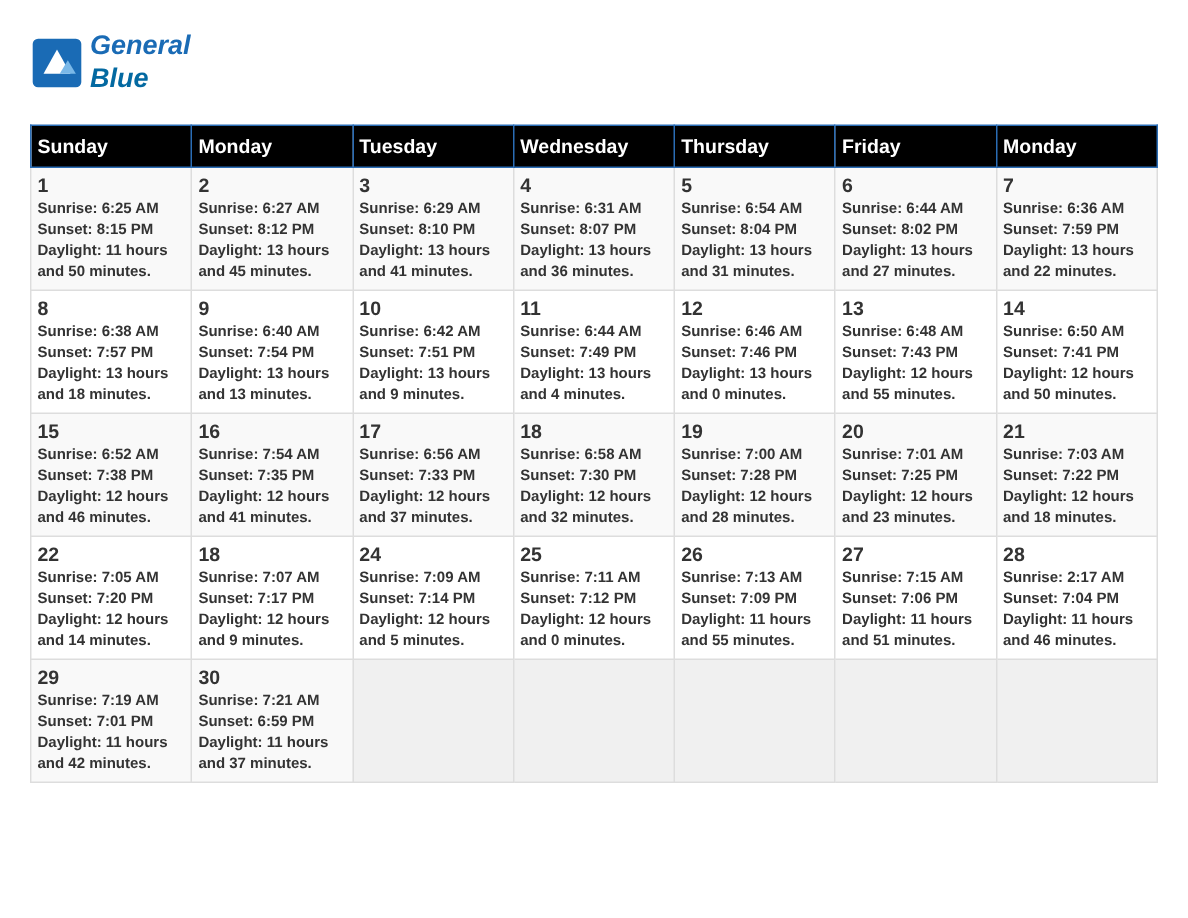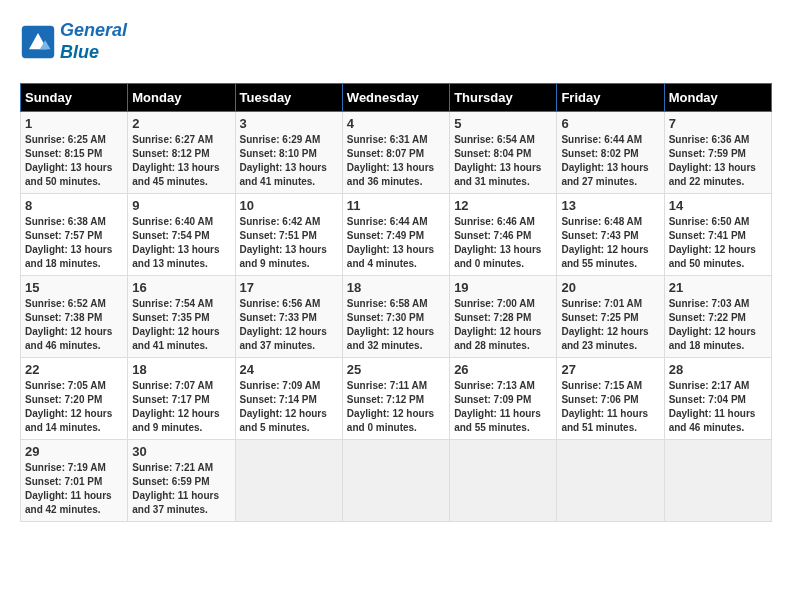--- a/index.html
+++ b/index.html
@@ -126,21 +126,21 @@
       <th>Monday</th>
     </tr>
   </thead>
   <tbody id="calendar-body">
   <tr>
         <td>
         <span class="day-num">1</span>
         <div class="day-info">
           <span>Sunrise: 6:25 AM</span><br>
           <span>Sunset: 8:15 PM</span><br>
-          <span>Daylight: 13 hours and 50 minutes.</span>
+          <span>Daylight: 11 hours and 50 minutes.</span>
         </div>
       </td>
         <td>
         <span class="day-num">2</span>
         <div class="day-info">
           <span>Sunrise: 6:27 AM</span><br>
           <span>Sunset: 8:12 PM</span><br>
           <span>Daylight: 13 hours and 45 minutes.</span>
         </div>
       </td>

